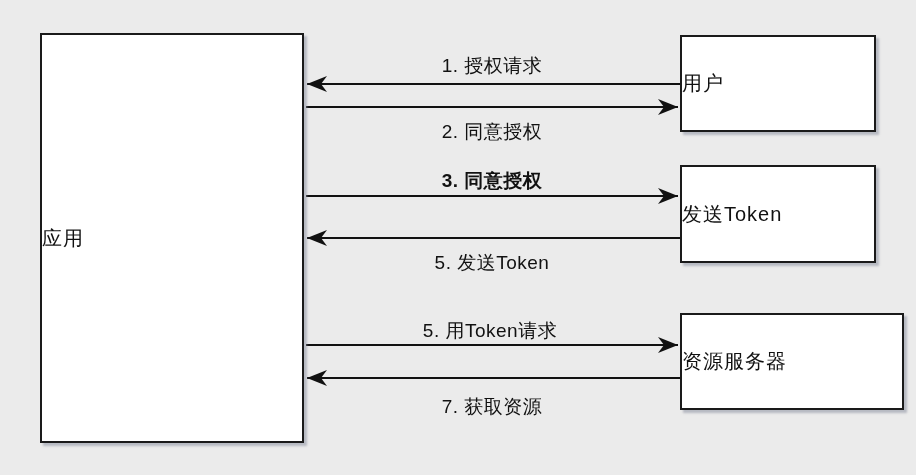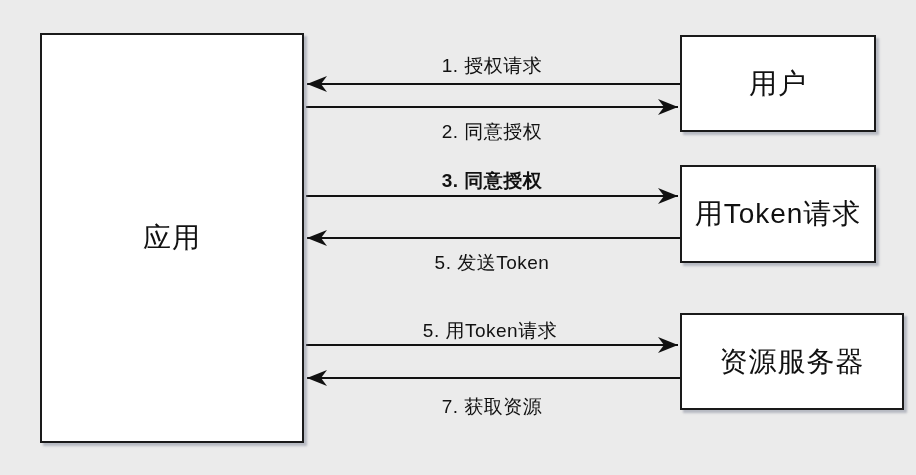--- a/index.html
+++ b/index.html
@@ -13,22 +13,21 @@
     color: var(--text, #111111);
   }
   .node {
     position: absolute;
     box-sizing: border-box;
     background: var(--node-fill, #ffffff);
     border: 2px solid var(--node-border, #1a1a1a);
     box-shadow: 3px 3px 2px rgba(140, 145, 160, 0.55);
     display: flex;
     align-items: center;
-    justify-content: center;
-    font-size: 28px;
+    font-size: 20px;
     letter-spacing: 1px;
   }
   .node-app      { left: 40px;  top: 33px;  width: 264px; height: 410px; }
   .node-user     { left: 680px; top: 35px;  width: 196px; height: 97px; }
   .node-auth     { left: 680px; top: 165px; width: 196px; height: 98px; }
   .node-resource { left: 680px; top: 313px; width: 224px; height: 97px; }
 
   .arrows-layer { position: absolute; left: 0; top: 0; }
   .arrow-line { stroke: var(--arrow, #111111); stroke-width: 2; }
   .arrowhead-path { fill: var(--arrow, #111111); }
@@ -67,21 +66,21 @@
     <line class="arrow-line" x1="680" y1="378" x2="307" y2="378" marker-end="url(#arrowhead)"></line>
   </svg>
 
   <div class="node node-app">
     <span>应用</span>
   </div>
   <div class="node node-user">
     <span>用户</span>
   </div>
   <div class="node node-auth">
-    <span>用Token请求</span>
+    <span>发送Token</span>
   </div>
   <div class="node node-resource">
     <span>资源服务器</span>
   </div>
 
   <div class="arrow-label al-1">1. 授权请求</div>
   <div class="arrow-label al-2">2. 同意授权</div>
   <div class="arrow-label al-3">3. 同意授权</div>
   <div class="arrow-label al-4">5. 发送Token</div>
   <div class="arrow-label al-5">5. 用Token请求</div>

